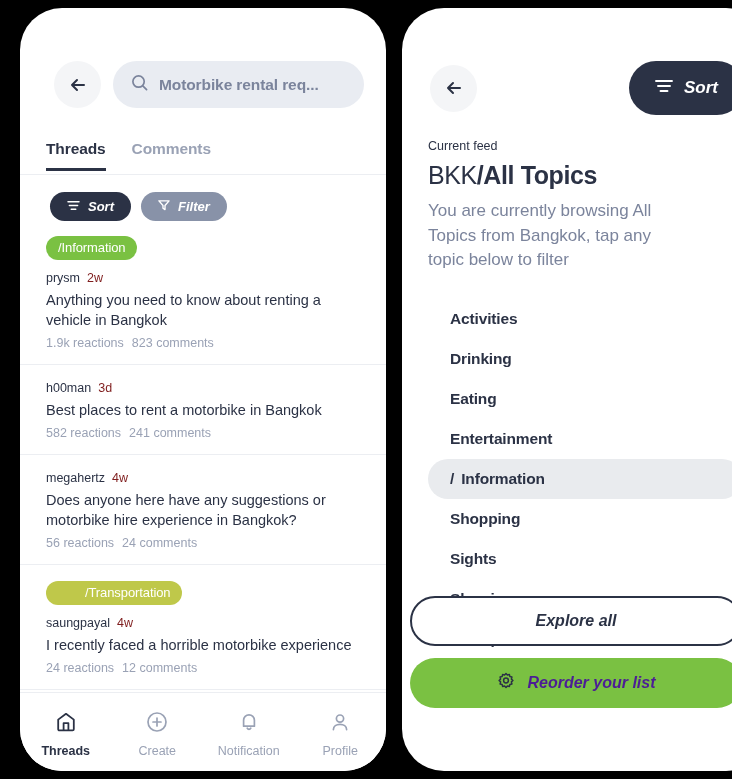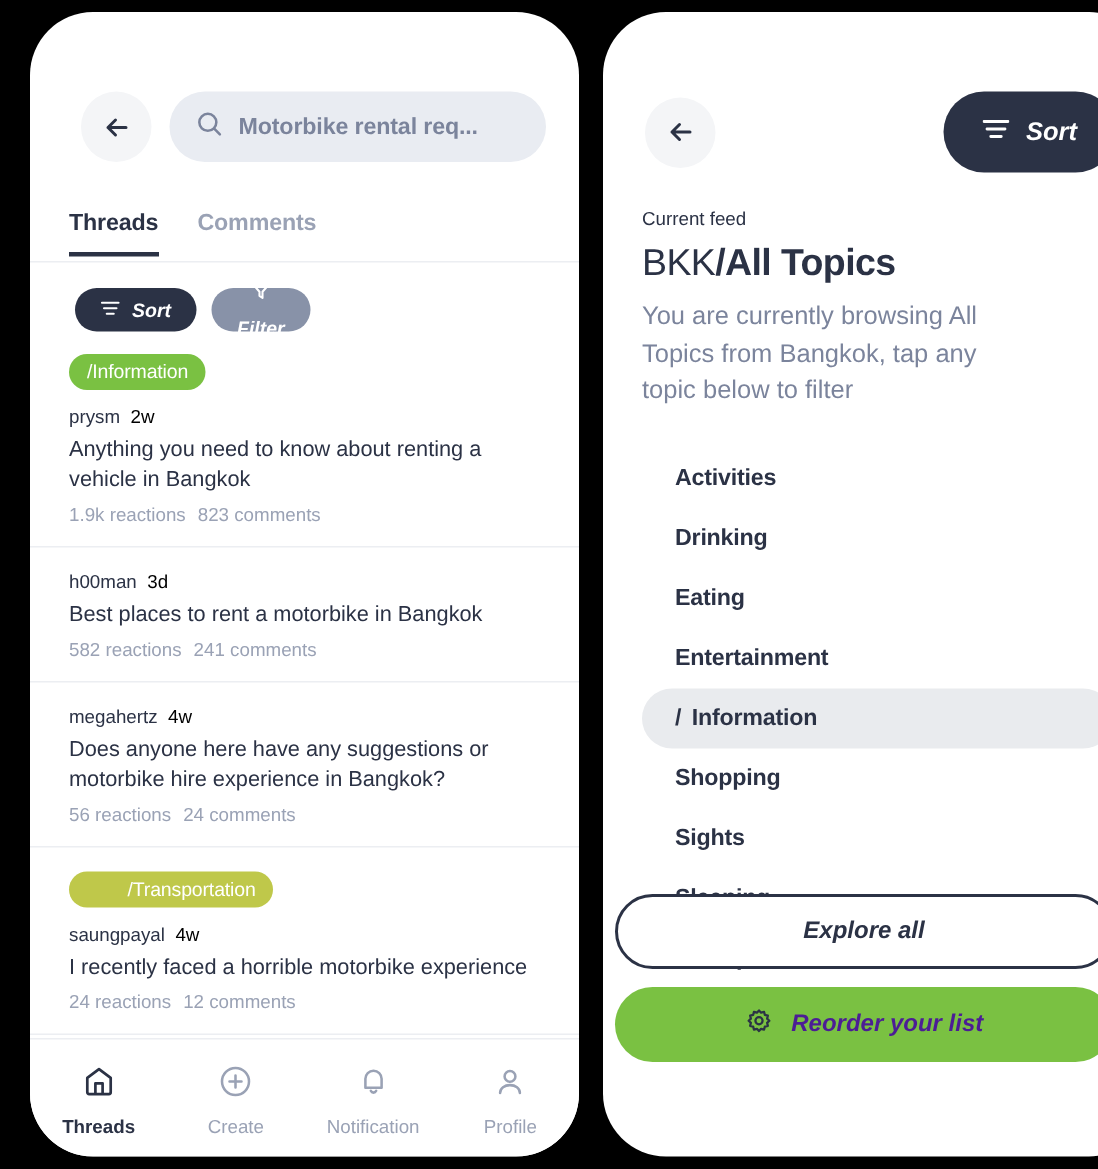--- a/index.html
+++ b/index.html
@@ -132,21 +132,20 @@
     background: #2b3245;
     color: #ffffff;
     font-size: 13px;
   }
   .btn-filter-sm {
     height: 29px;
     padding: 0 17px;
     background: #8892a8;
     color: #ffffff;
     font-size: 13px;
-    flex-direction: column;
   }
 
   .feed {
     position: absolute;
     top: 228px;
     left: 0;
     right: 0;
     bottom: 79px;
   }
   .thread {
@@ -163,21 +162,21 @@
     font-size: 13px;
     color: #ffffff;
     margin-bottom: 11px;
     letter-spacing: -0.1px;
   }
   .meta {
     font-size: 12.5px;
     color: #2b3245;
     margin-bottom: 5px;
   }
-  .meta .age { color: #000000; margin-left: 7px; }
+  .meta .age { color: #7f1d1d; margin-left: 7px; }
   .thread-title {
     font-size: 14.5px;
     color: #2b3245;
     line-height: 1.38;
     margin-bottom: 6px;
     max-width: 306px;
   }
   .stats {
     font-size: 12.5px;
     color: #9aa2b5;

